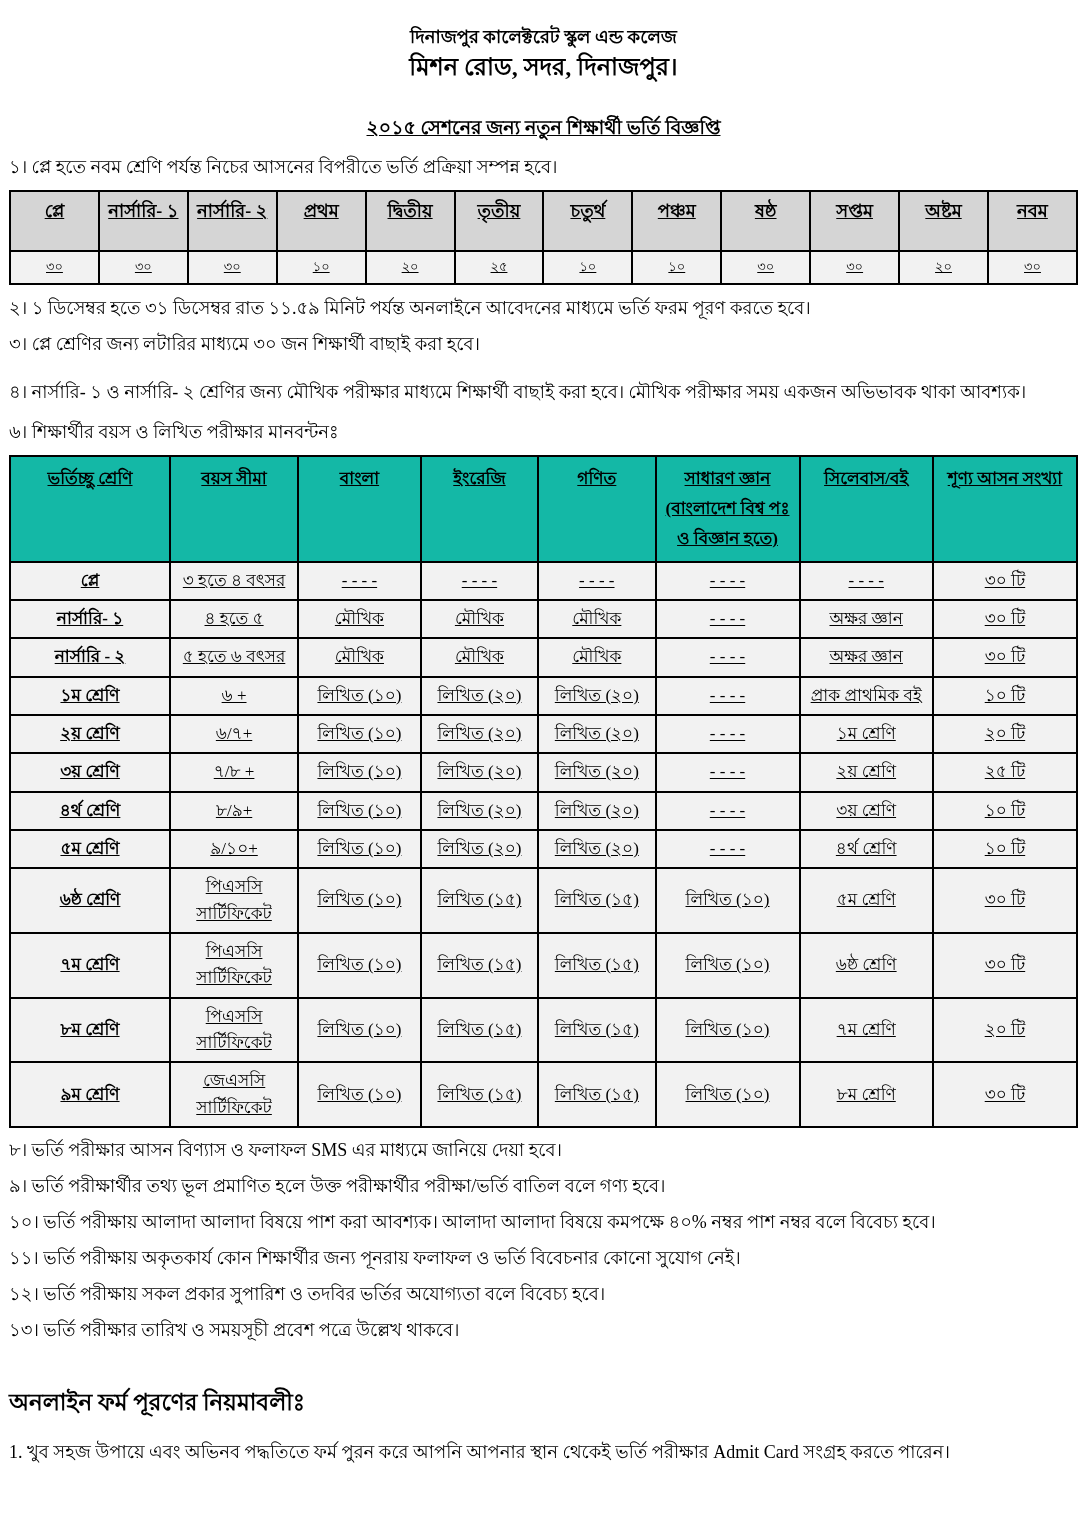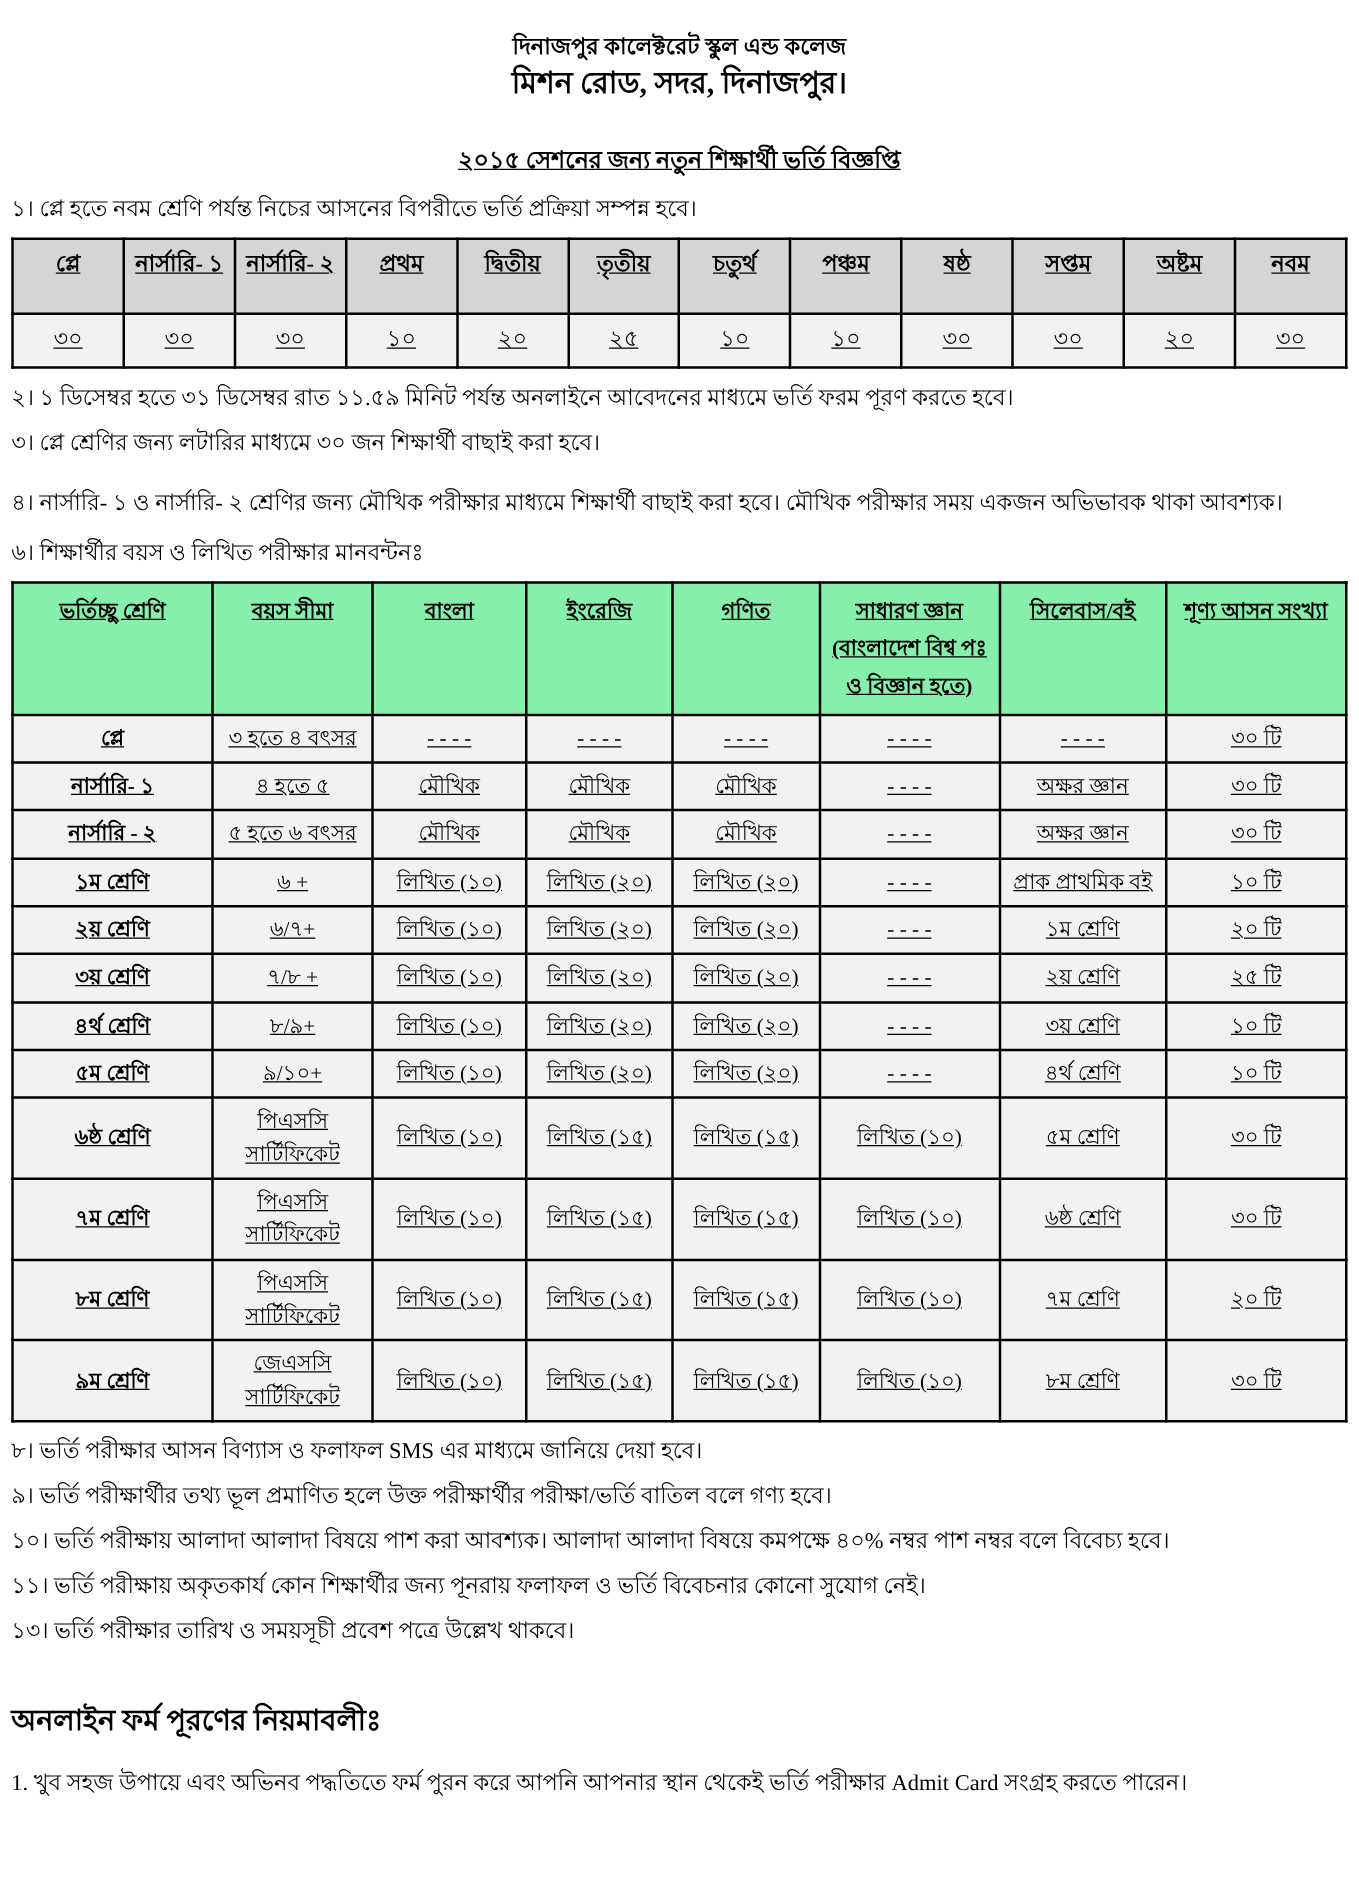--- a/index.html
+++ b/index.html
@@ -31,27 +31,27 @@
   table { width:100%; border-collapse:collapse; table-layout:fixed;text-decoration:underline; }
   th, td { border:2px solid #000; text-align:center; }
 
   
   table.seats { margin:3px 0 10px 0; }
   table.seats th {
     background:#d5d5d5; font-weight:700; font-size:18px;
     vertical-align:top; padding:6px 2px; height:46px; line-height:1.45;
   }
   table.seats td {
-    background:#f2f2f2; font-size:18px; padding:5px 2px;
+    background:#f2f2f2; font-size:13px; padding:5px 2px;
   }
 
   
   table.marks { margin:8px 0 6px 0; }
   table.marks th {
-    background:#86efac; font-weight:700; font-size:17px;
+    background:#14b8a6; font-weight:700; font-size:17px;
     vertical-align:top; padding:7px 4px; line-height:1.75;
   }
   table.marks thead th { height:96px; box-sizing:border-box; }
   table.marks td {
     background:#f2f2f2; font-size:17px; padding:5px 3px; line-height:1.55;
   }
   table.marks td:first-child { font-weight:700; }
 
   .section-heading {
     text-align:left; font-weight:700; font-size:23px;
@@ -255,19 +255,20 @@
           <td>৮ম শ্রেণি</td>
           <td>৩০ টি</td>
         </tr>
       </tbody>
   </table>
 
   <p class="instr">৮। ভর্তি পরীক্ষার আসন বিণ্যাস ও ফলাফল SMS এর মাধ্যমে জানিয়ে দেয়া হবে।</p>
   <p class="instr">৯। ভর্তি পরীক্ষার্থীর তথ্য ভূল প্রমাণিত হলে উক্ত পরীক্ষার্থীর পরীক্ষা/ভর্তি বাতিল বলে গণ্য হবে।</p>
   <p class="instr">১০। ভর্তি পরীক্ষায় আলাদা আলাদা বিষয়ে পাশ করা আবশ্যক। আলাদা আলাদা বিষয়ে কমপক্ষে ৪০% নম্বর পাশ নম্বর বলে বিবেচ্য হবে।</p>
   <p class="instr">১১। ভর্তি পরীক্ষায় অকৃতকার্য কোন শিক্ষার্থীর জন্য পূনরায় ফলাফল ও ভর্তি বিবেচনার কোনো সুযোগ নেই।</p>
+  <p class="instr">১২। ভর্তি পরীক্ষায় সকল প্রকার সুপারিশ ও তদবির ভর্তির অযোগ্যতা বলে বিবেচ্য হবে।</p>
   <p class="instr">১৩। ভর্তি পরীক্ষার তারিখ ও সময়সূচী প্রবেশ পত্রে উল্লেখ থাকবে।</p>
 
   <div class="section-heading">অনলাইন ফর্ম পূরণের নিয়মাবলীঃ</div>
 
   <p class="para">1. খুব সহজ উপায়ে এবং অভিনব পদ্ধতিতে ফর্ম পুরন করে আপনি আপনার স্থান থেকেই ভর্তি পরীক্ষার Admit  Card সংগ্রহ করতে পারেন।</p>
 
 </div>
 
 </body></html>

